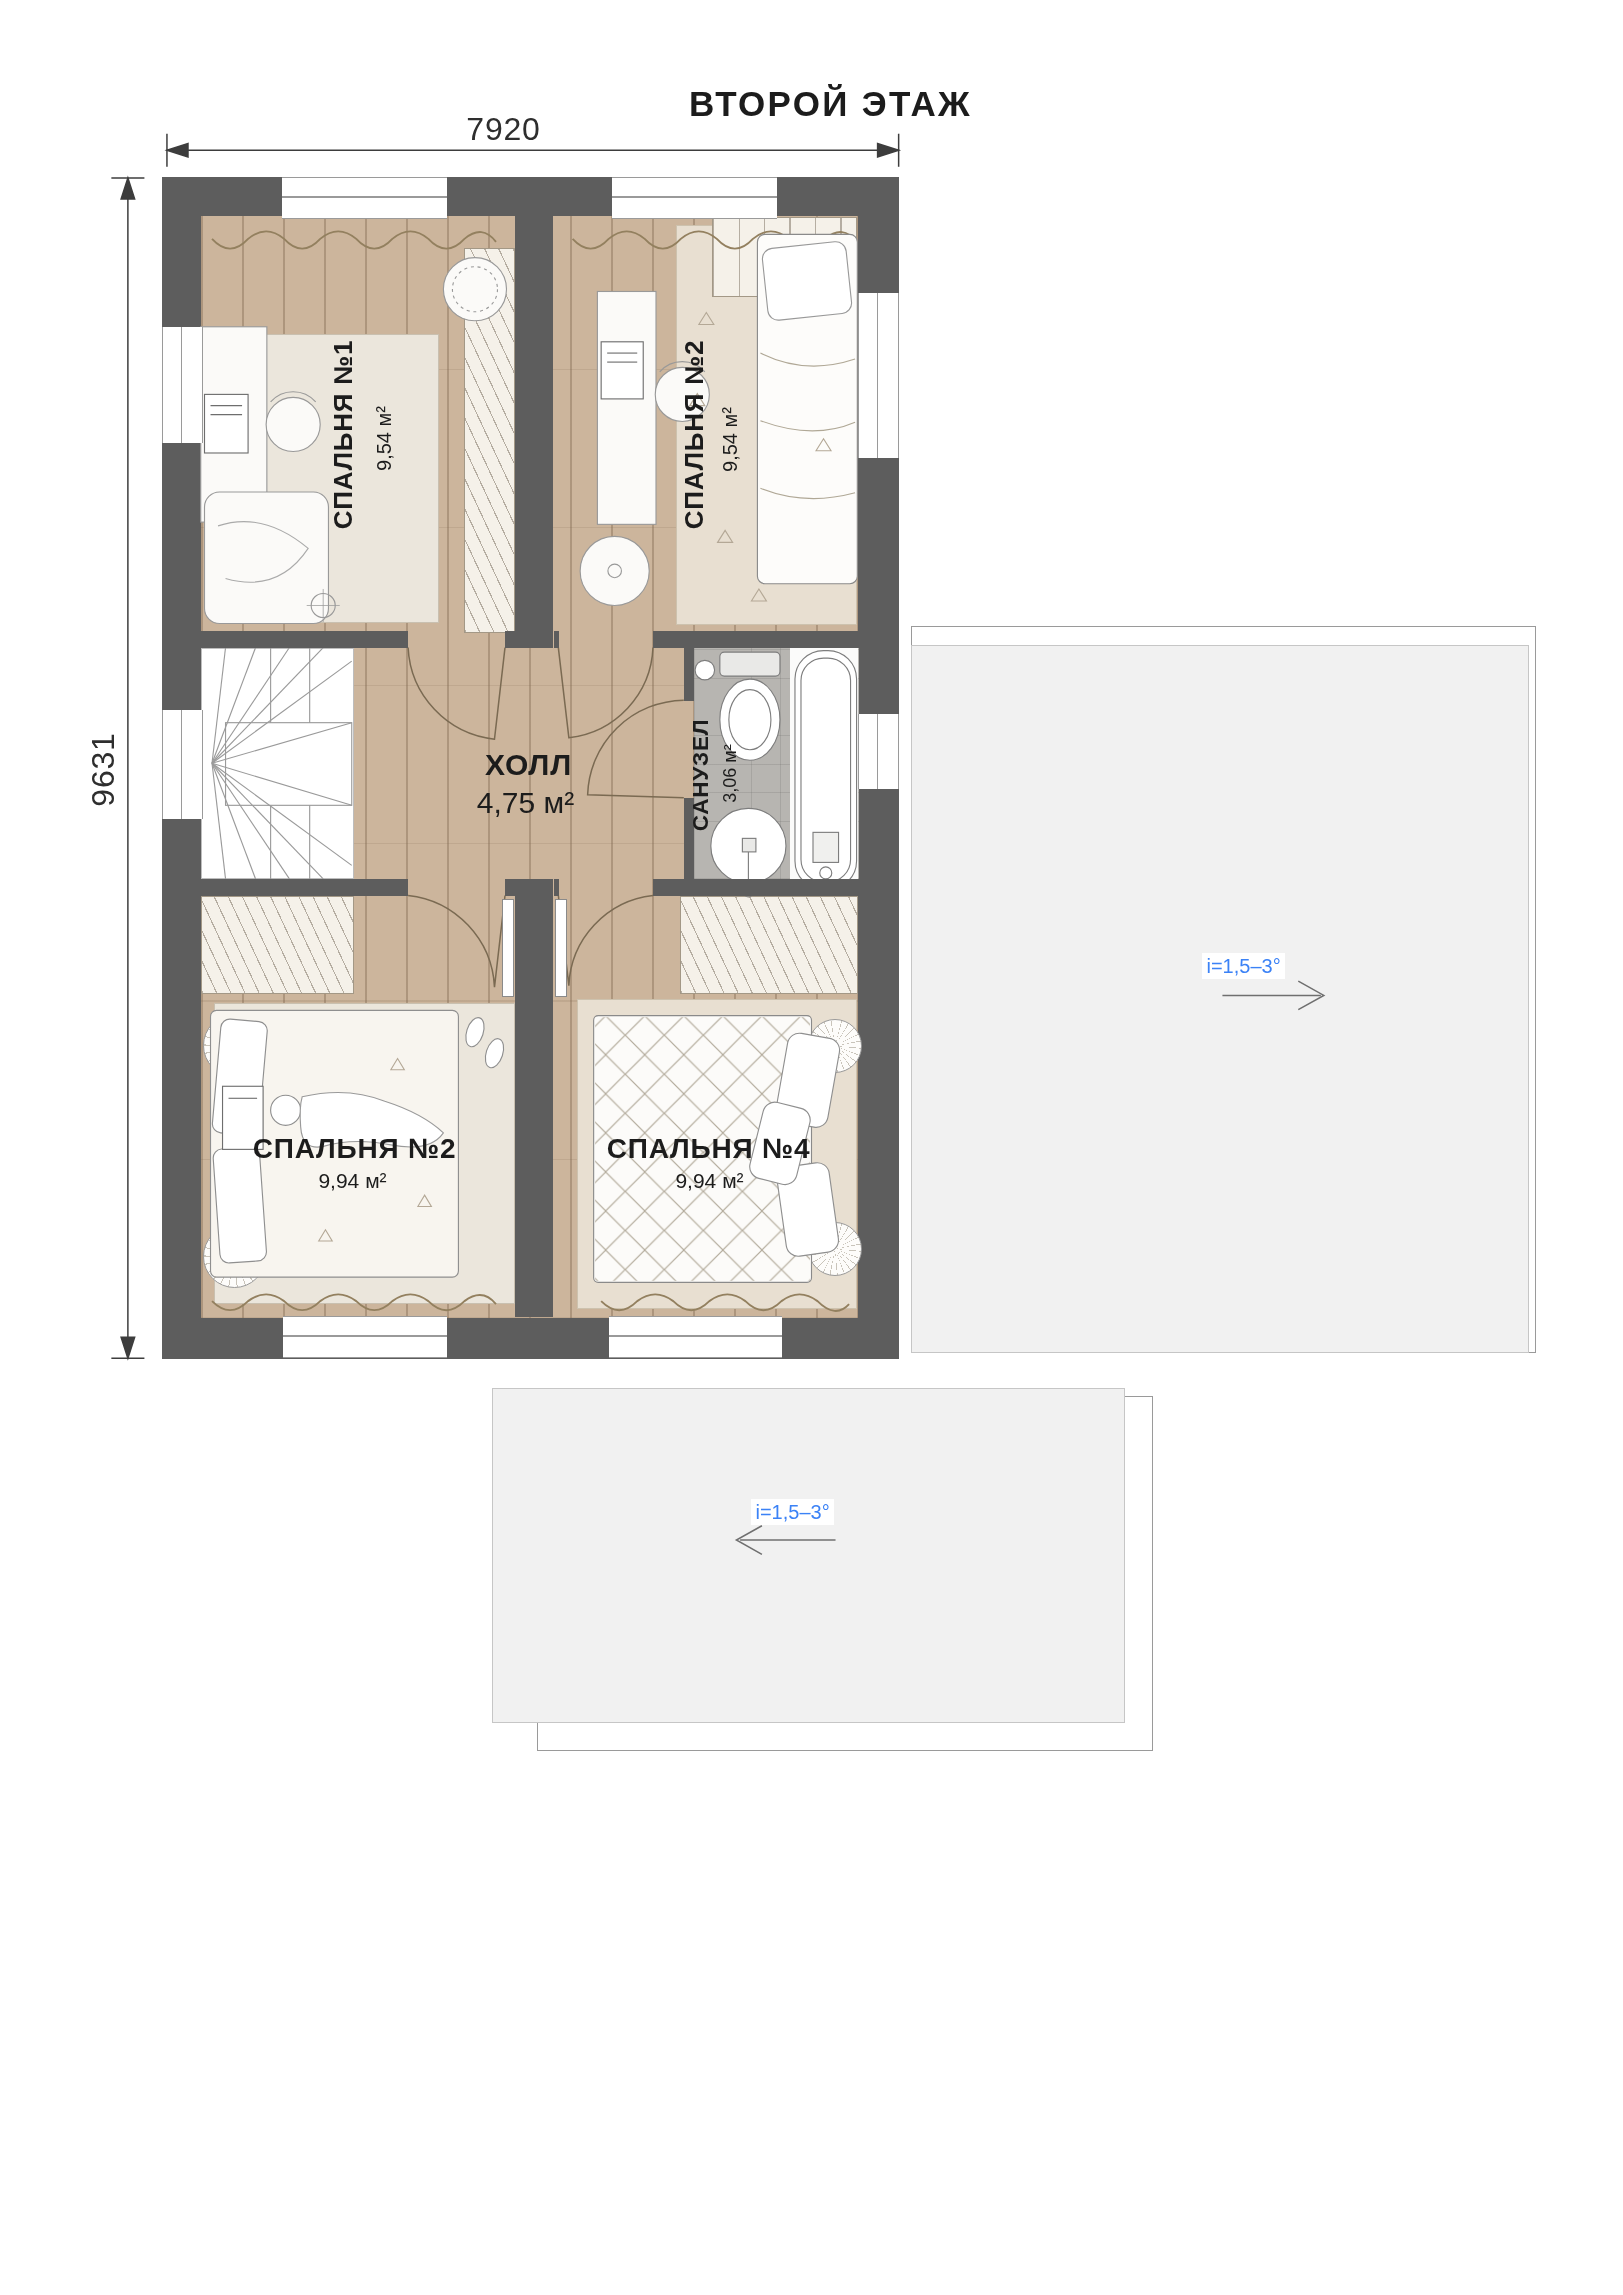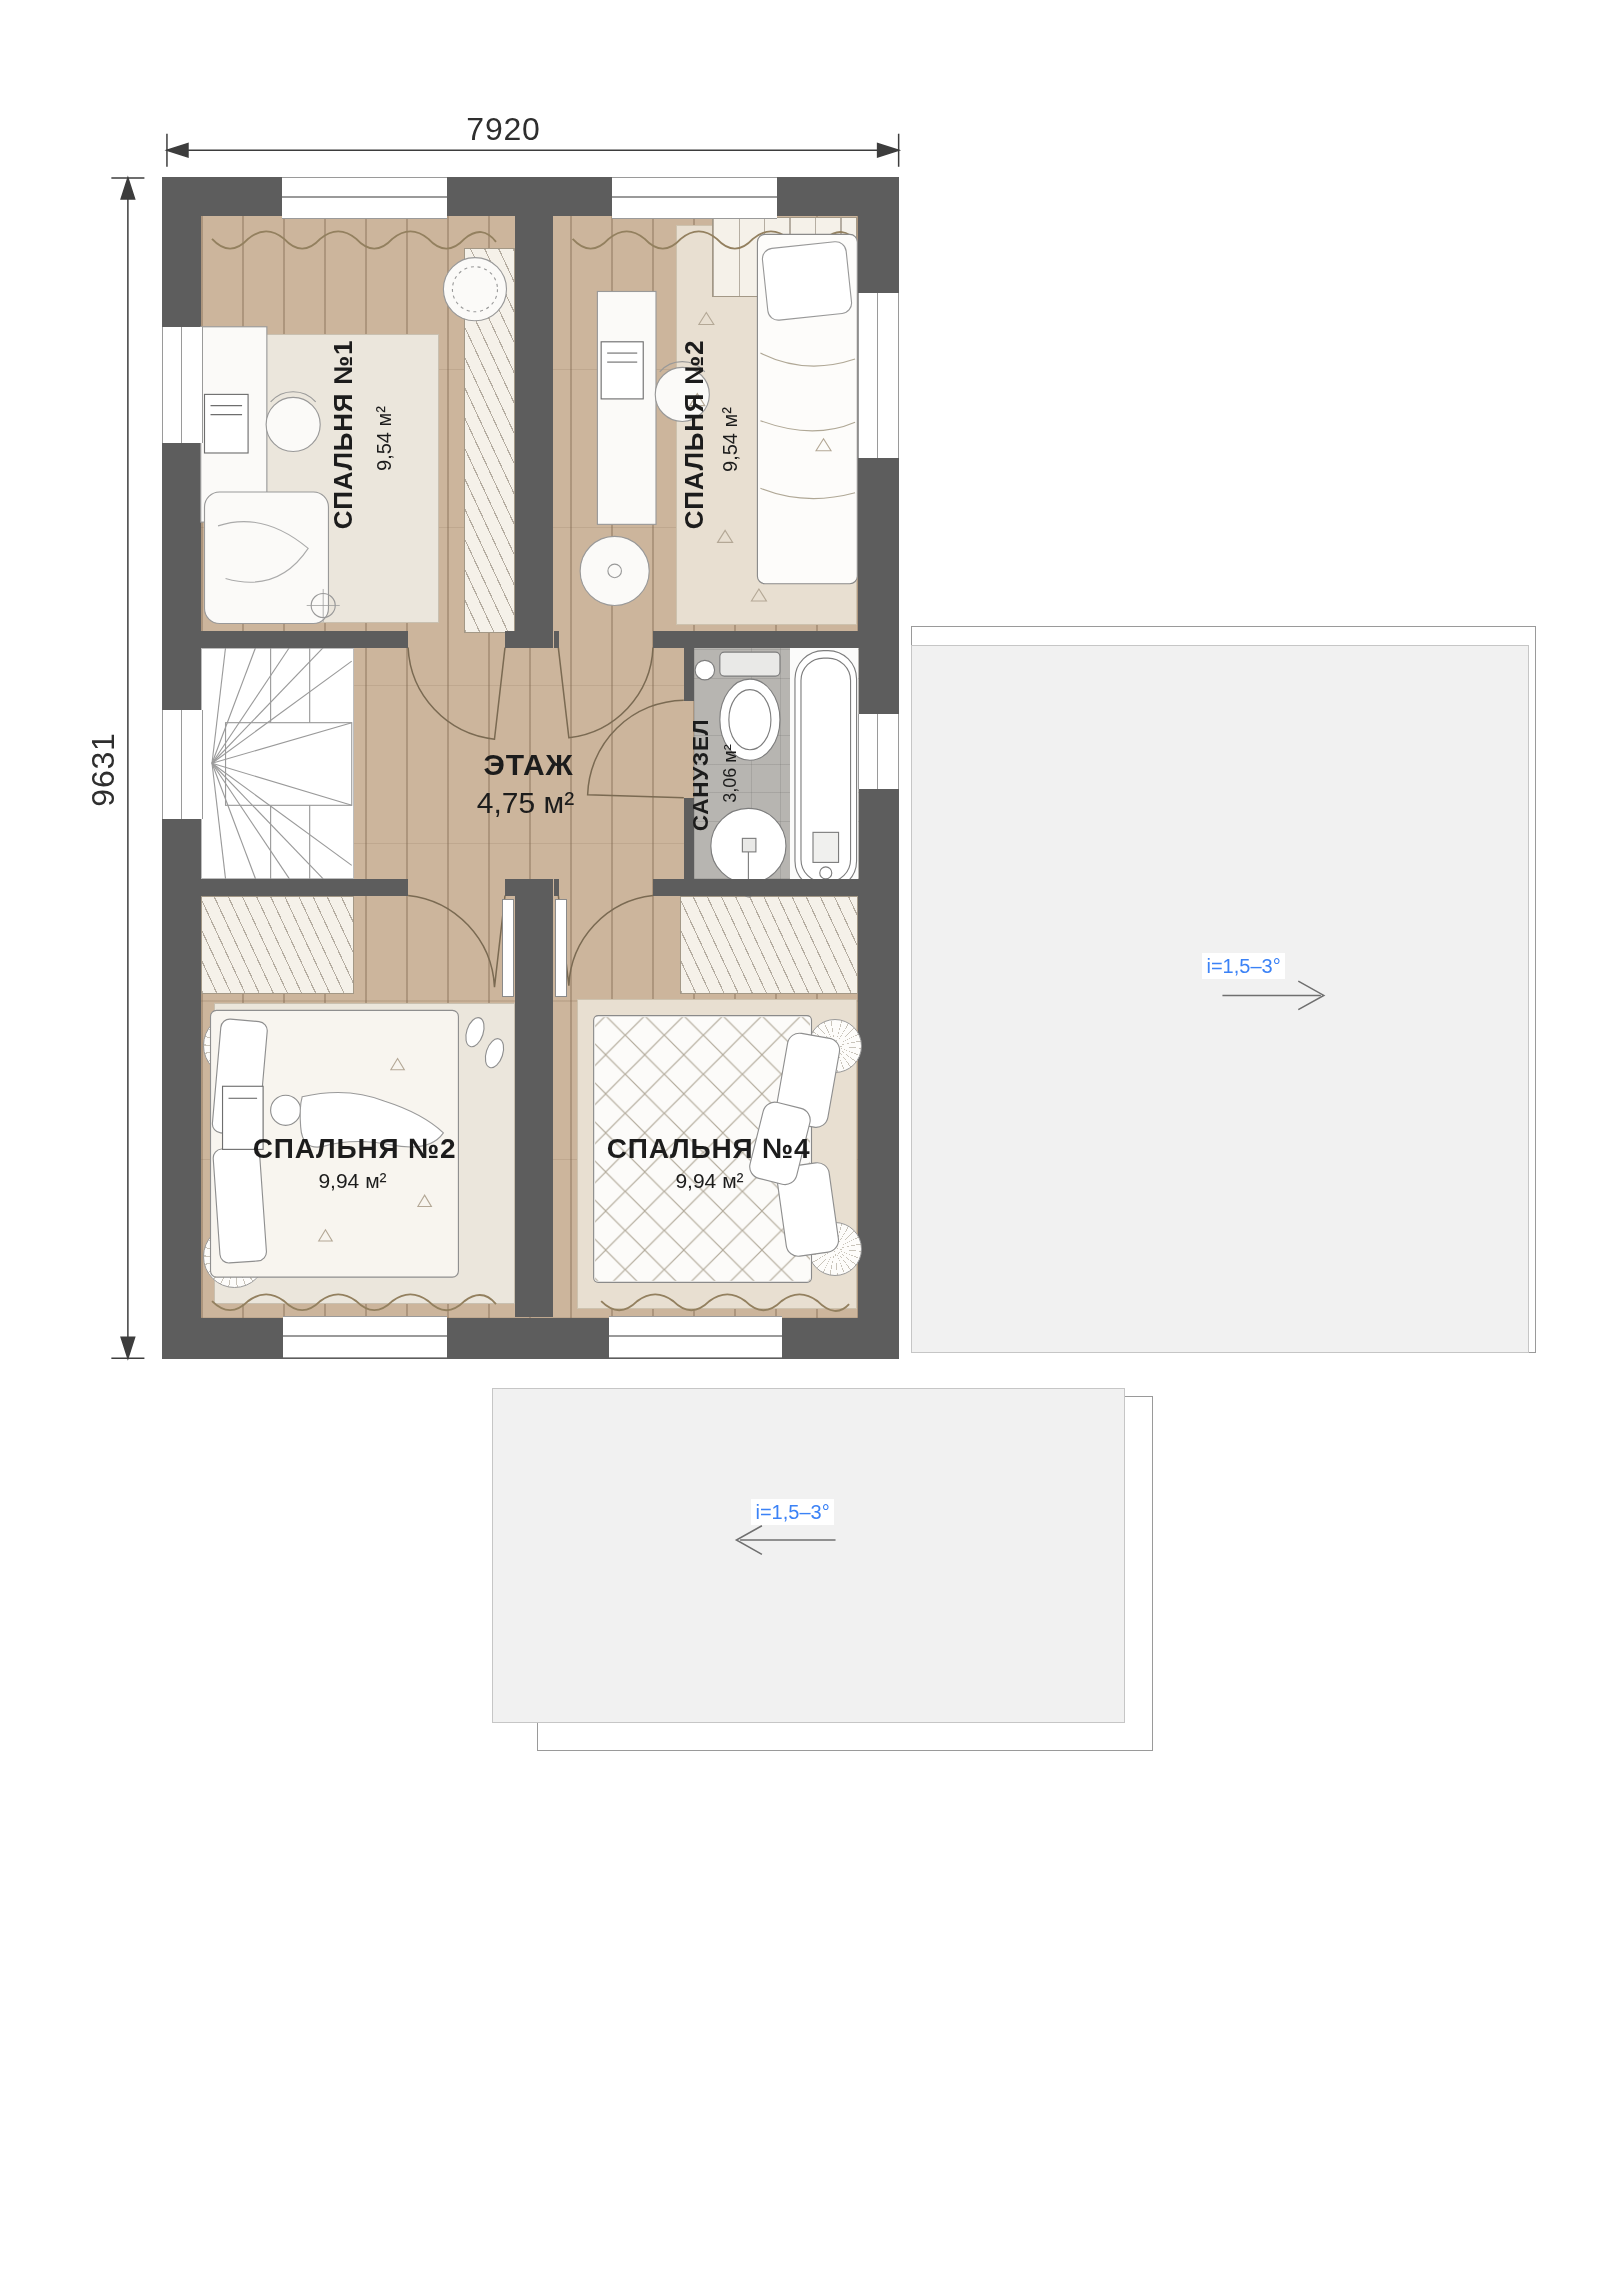--- a/index.html
+++ b/index.html
@@ -236,31 +236,32 @@
 
   <div class="win win-h" style="left:282px;top:177px;width:165px;height:42px;"></div>
   <div class="win win-h" style="left:612px;top:177px;width:165px;height:42px;"></div>
   <div class="win win-h" style="left:283px;top:1316px;width:164px;height:42px;"></div>
   <div class="win win-h" style="left:609px;top:1316px;width:173px;height:42px;"></div>
   <div class="win win-v" style="left:162px;top:327px;width:41px;height:116px;"></div>
   <div class="win win-v" style="left:162px;top:710px;width:41px;height:109px;"></div>
   <div class="win win-v" style="left:858px;top:293px;width:41px;height:165px;"></div>
   <div class="win win-v" style="left:858px;top:714px;width:41px;height:75px;"></div>
 
+  <div class="lbl title" style="left:605px;top:84px;width:451px;">ВТОРОЙ ЭТАЖ</div>
 
   <div class="lbl dim" style="left:391px;top:111px;width:225px;">7920</div>
   <div class="lbl dim rot" style="left:-9px;top:751px;width:225px;">9631</div>
 
   <div class="lbl room-name rot" style="left:231px;top:419px;width:225px;font-size:26px;">СПАЛЬНЯ №1</div>
   <div class="lbl rot" style="left:272px;top:427px;width:225px;font-size:20px;">9,54 м²</div>
 
   <div class="lbl room-name rot" style="left:582px;top:419px;width:225px;font-size:26px;">СПАЛЬНЯ №2</div>
   <div class="lbl rot" style="left:618px;top:428px;width:225px;font-size:20px;">9,54 м²</div>
 
-  <div class="lbl room-name" style="left:416px;top:748px;width:225px;font-size:30px;">ЭТАЖ</div>
+  <div class="lbl room-name" style="left:416px;top:748px;width:225px;font-size:30px;">ХОЛЛ</div>
   <div class="lbl" style="left:413px;top:786px;width:225px;font-size:30px;">4,75 м²</div>
 
   <div class="lbl room-name rot" style="left:588px;top:762px;width:225px;font-size:22.5px;">САНУЗЕЛ</div>
   <div class="lbl rot" style="left:618px;top:763px;width:225px;font-size:18px;">3,06 м²</div>
 
   <div class="lbl room-name" style="left:242px;top:1133px;width:225px;font-size:28px;">СПАЛЬНЯ №2</div>
   <div class="lbl" style="left:240px;top:1169px;width:225px;font-size:21px;">9,94 м²</div>
 
   <div class="lbl room-name" style="left:596px;top:1133px;width:225px;font-size:28px;">СПАЛЬНЯ №4</div>
   <div class="lbl" style="left:597px;top:1169px;width:225px;font-size:21px;">9,94 м²</div>

